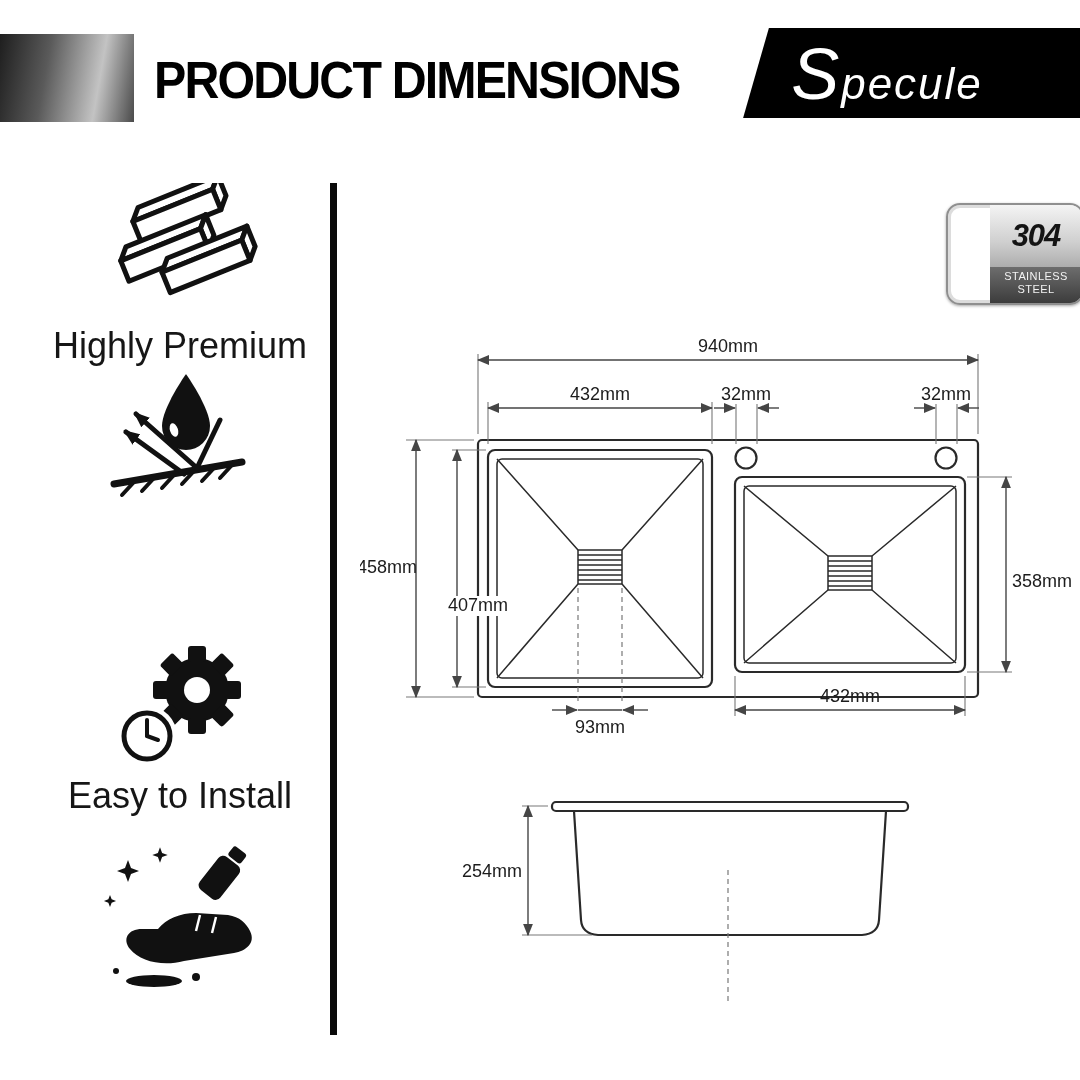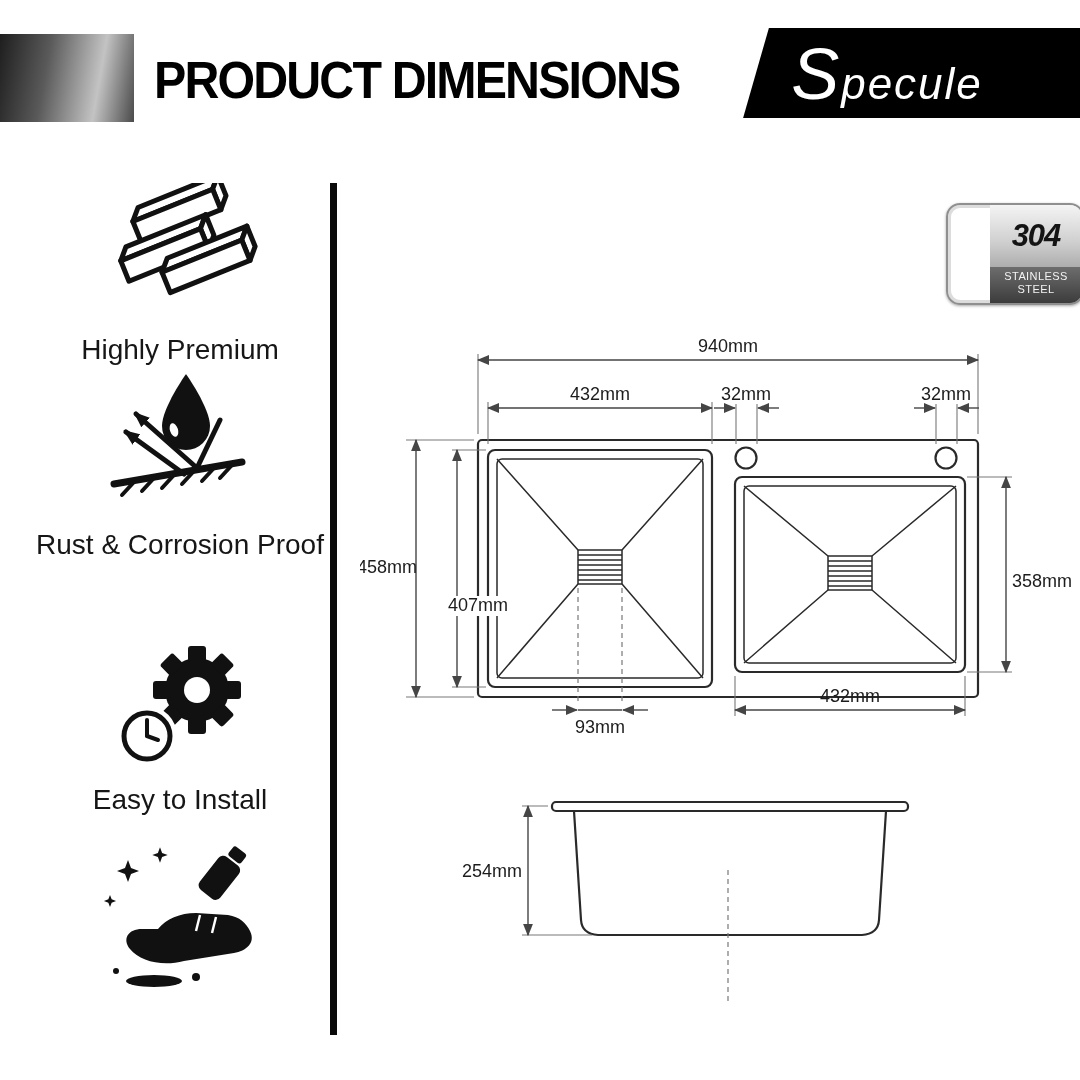--- a/index.html
+++ b/index.html
@@ -15,21 +15,21 @@
         transform:skewX(-16deg);}
   .brand-text{display:block;transform:skewX(16deg);color:#fff;font-style:italic;
         font-size:44px;line-height:52px;padding:20px 0 0 34px;letter-spacing:2px;}
   .brand-text::first-letter{font-size:72px;}
 
   
   .divider{position:absolute;left:330px;top:183px;width:7px;height:852px;background:#0a0a0a;}
 
   
   .feature{position:absolute;left:28px;width:304px;display:flex;flex-direction:column;align-items:center;}
-  .feature .label{font-size:28px;color:#161616;line-height:1.18;margin-top:10px;}
+  .feature .label{font-size:36px;color:#161616;line-height:1.18;margin-top:2px;}
   .f1{top:183px}.f2{top:368px}.f3{top:638px}.f4{top:845px}
   .icon svg{display:block;}
 
   
   .badge{position:absolute;left:946px;top:203px;width:92px;height:98px;border-radius:14px;
         border:2px solid #8f8f8f;box-shadow:inset 0 0 0 3px #dcdcdc,0 1px 3px rgba(0,0,0,.35);
         overflow:hidden;display:flex;flex-direction:column;padding-left:42px;}
   .badge-top{flex:1;display:flex;align-items:center;justify-content:center;
         background:linear-gradient(180deg,#f4f4f4 0%,#cfcfcf 60%,#adadad 100%);}
   .badge-number{font-size:31px;font-weight:bold;font-style:italic;color:#141414;letter-spacing:-1px;}
@@ -89,21 +89,20 @@
         </defs>
         <path d="M86,6 C86,6 62,40 62,58 A24,24 0 1 0 110,58 C110,40 86,6 86,6 Z" fill="#111"></path>
         <ellipse cx="74" cy="62" rx="4" ry="7" fill="#fff" transform="rotate(-18 74 62)"></ellipse>
         <line x1="14" y1="116" x2="142" y2="94" stroke="#111" stroke-width="7" stroke-linecap="round"></line>
         <path d="M34,114 L22,127 M54,110 L42,123 M74,107 L62,120 M94,103 L82,116 M114,100 L102,113 M132,97 L120,110" stroke="#111" stroke-width="4" stroke-linecap="round"></path>
         <line x1="120" y1="52" x2="97" y2="100" stroke="#111" stroke-width="5" stroke-linecap="round"></line>
         <line x1="97" y1="100" x2="36" y2="46" stroke="#111" stroke-width="5" stroke-linecap="round" marker-end="url(#iah)"></line>
         <line x1="84" y1="106" x2="26" y2="64" stroke="#111" stroke-width="5" stroke-linecap="round" marker-end="url(#iah)"></line>
       </svg>
     </span>
-    <div class="label">Rust &amp; Corrosion Proof</div>
   </div>
 
   <div class="feature f3">
     <span class="icon">
       <svg width="150" height="135" viewBox="0 0 150 135">
         <g fill="#111">
           <circle cx="92" cy="52" r="32"></circle>
           <rect x="83" y="8" width="18" height="16" rx="3"></rect>
           <rect x="83" y="8" width="18" height="16" rx="3" transform="rotate(45 92 52)"></rect>
           <rect x="83" y="8" width="18" height="16" rx="3" transform="rotate(90 92 52)"></rect>

